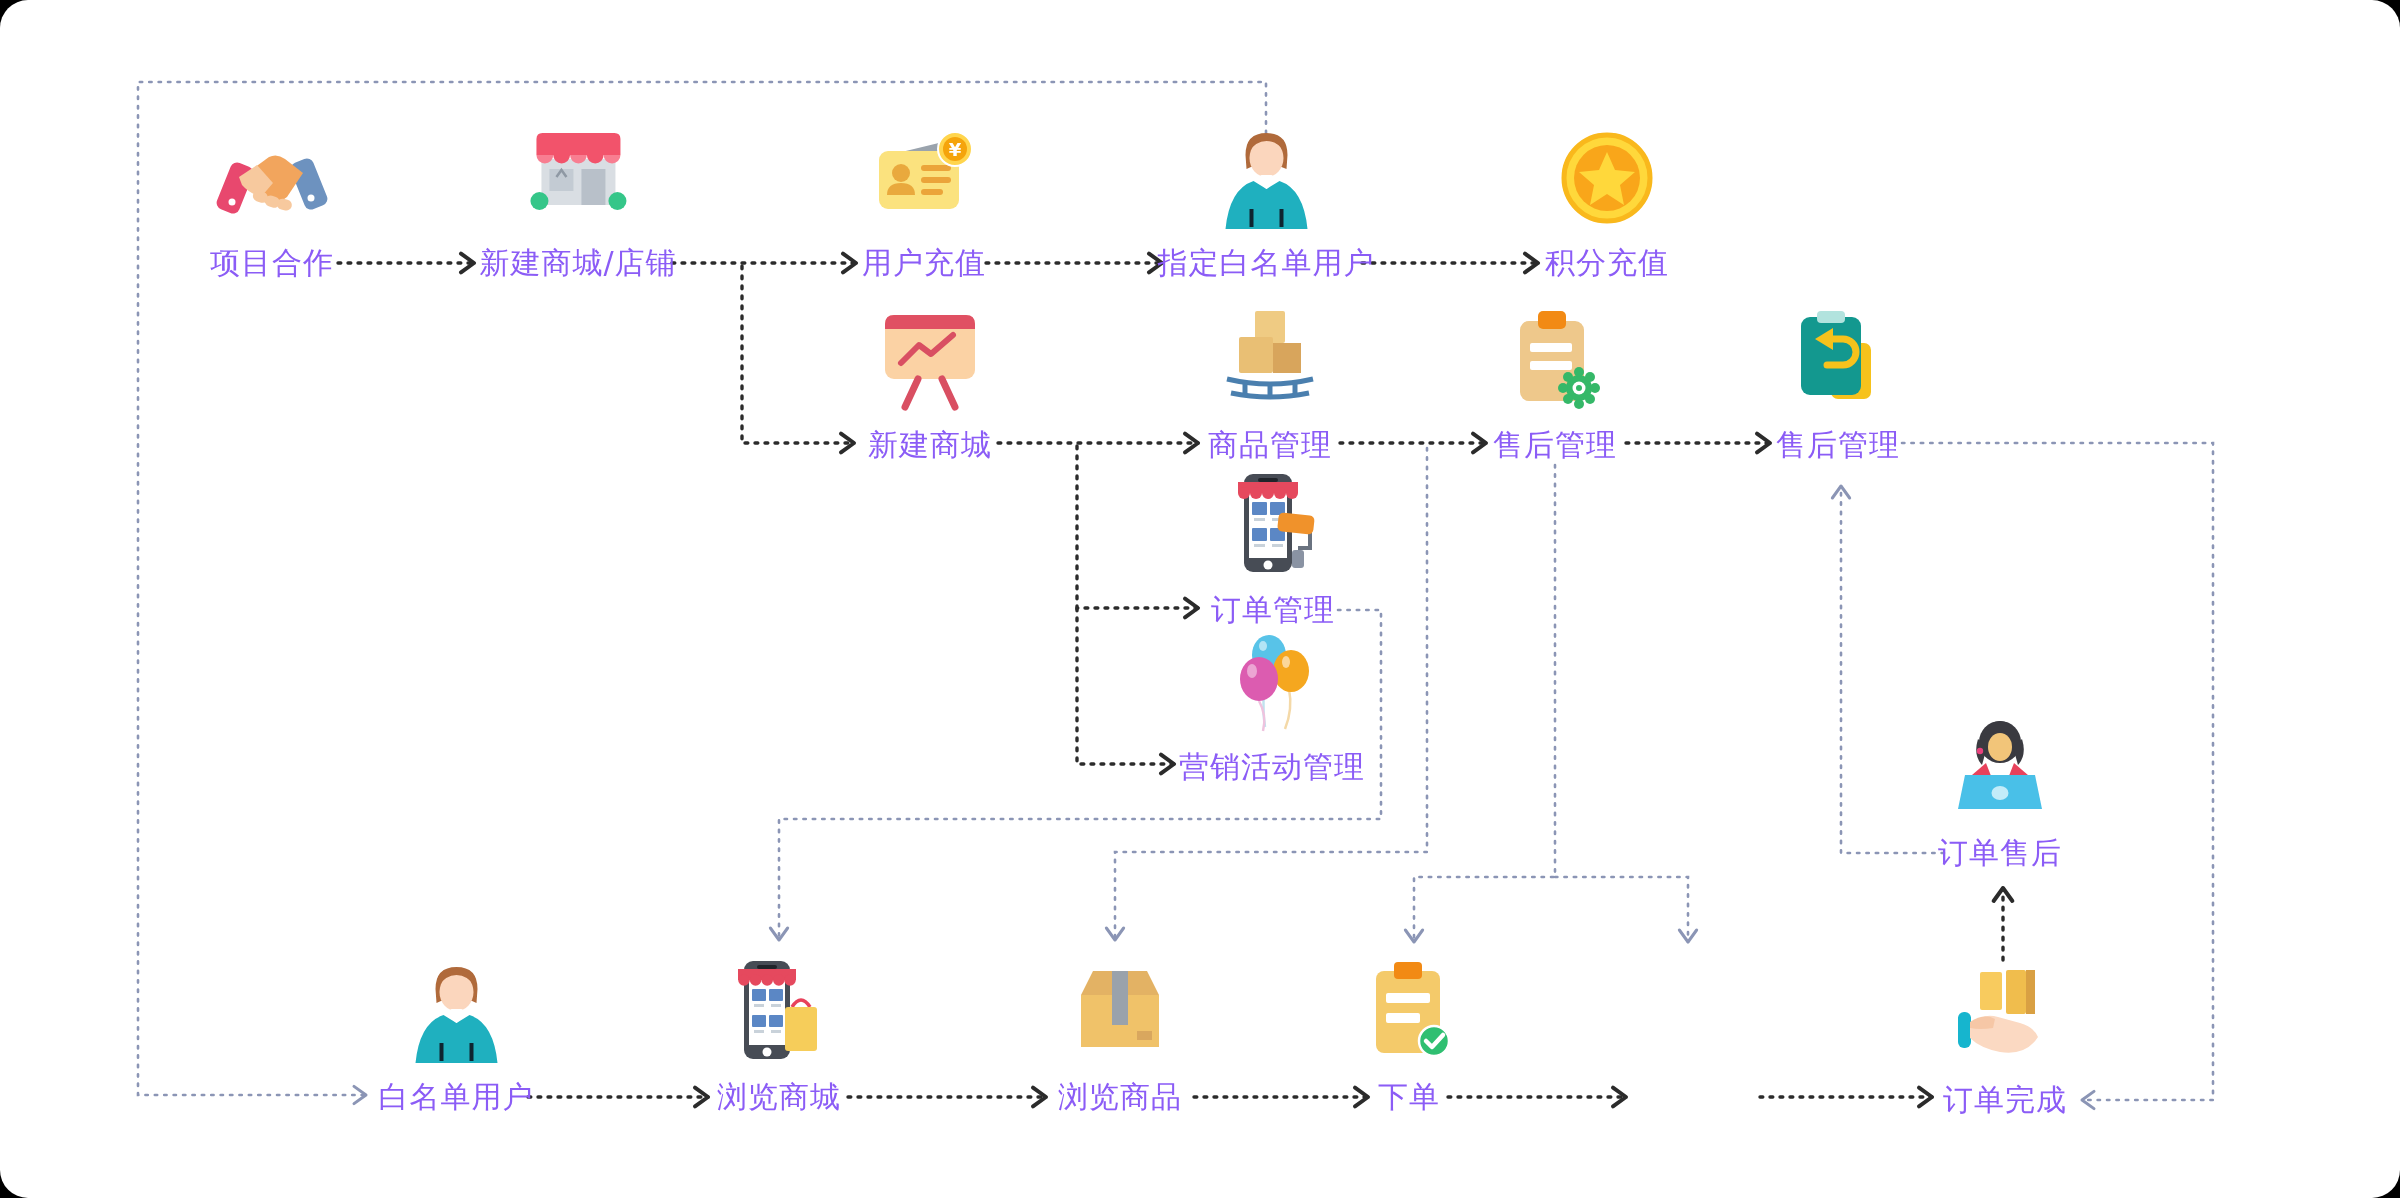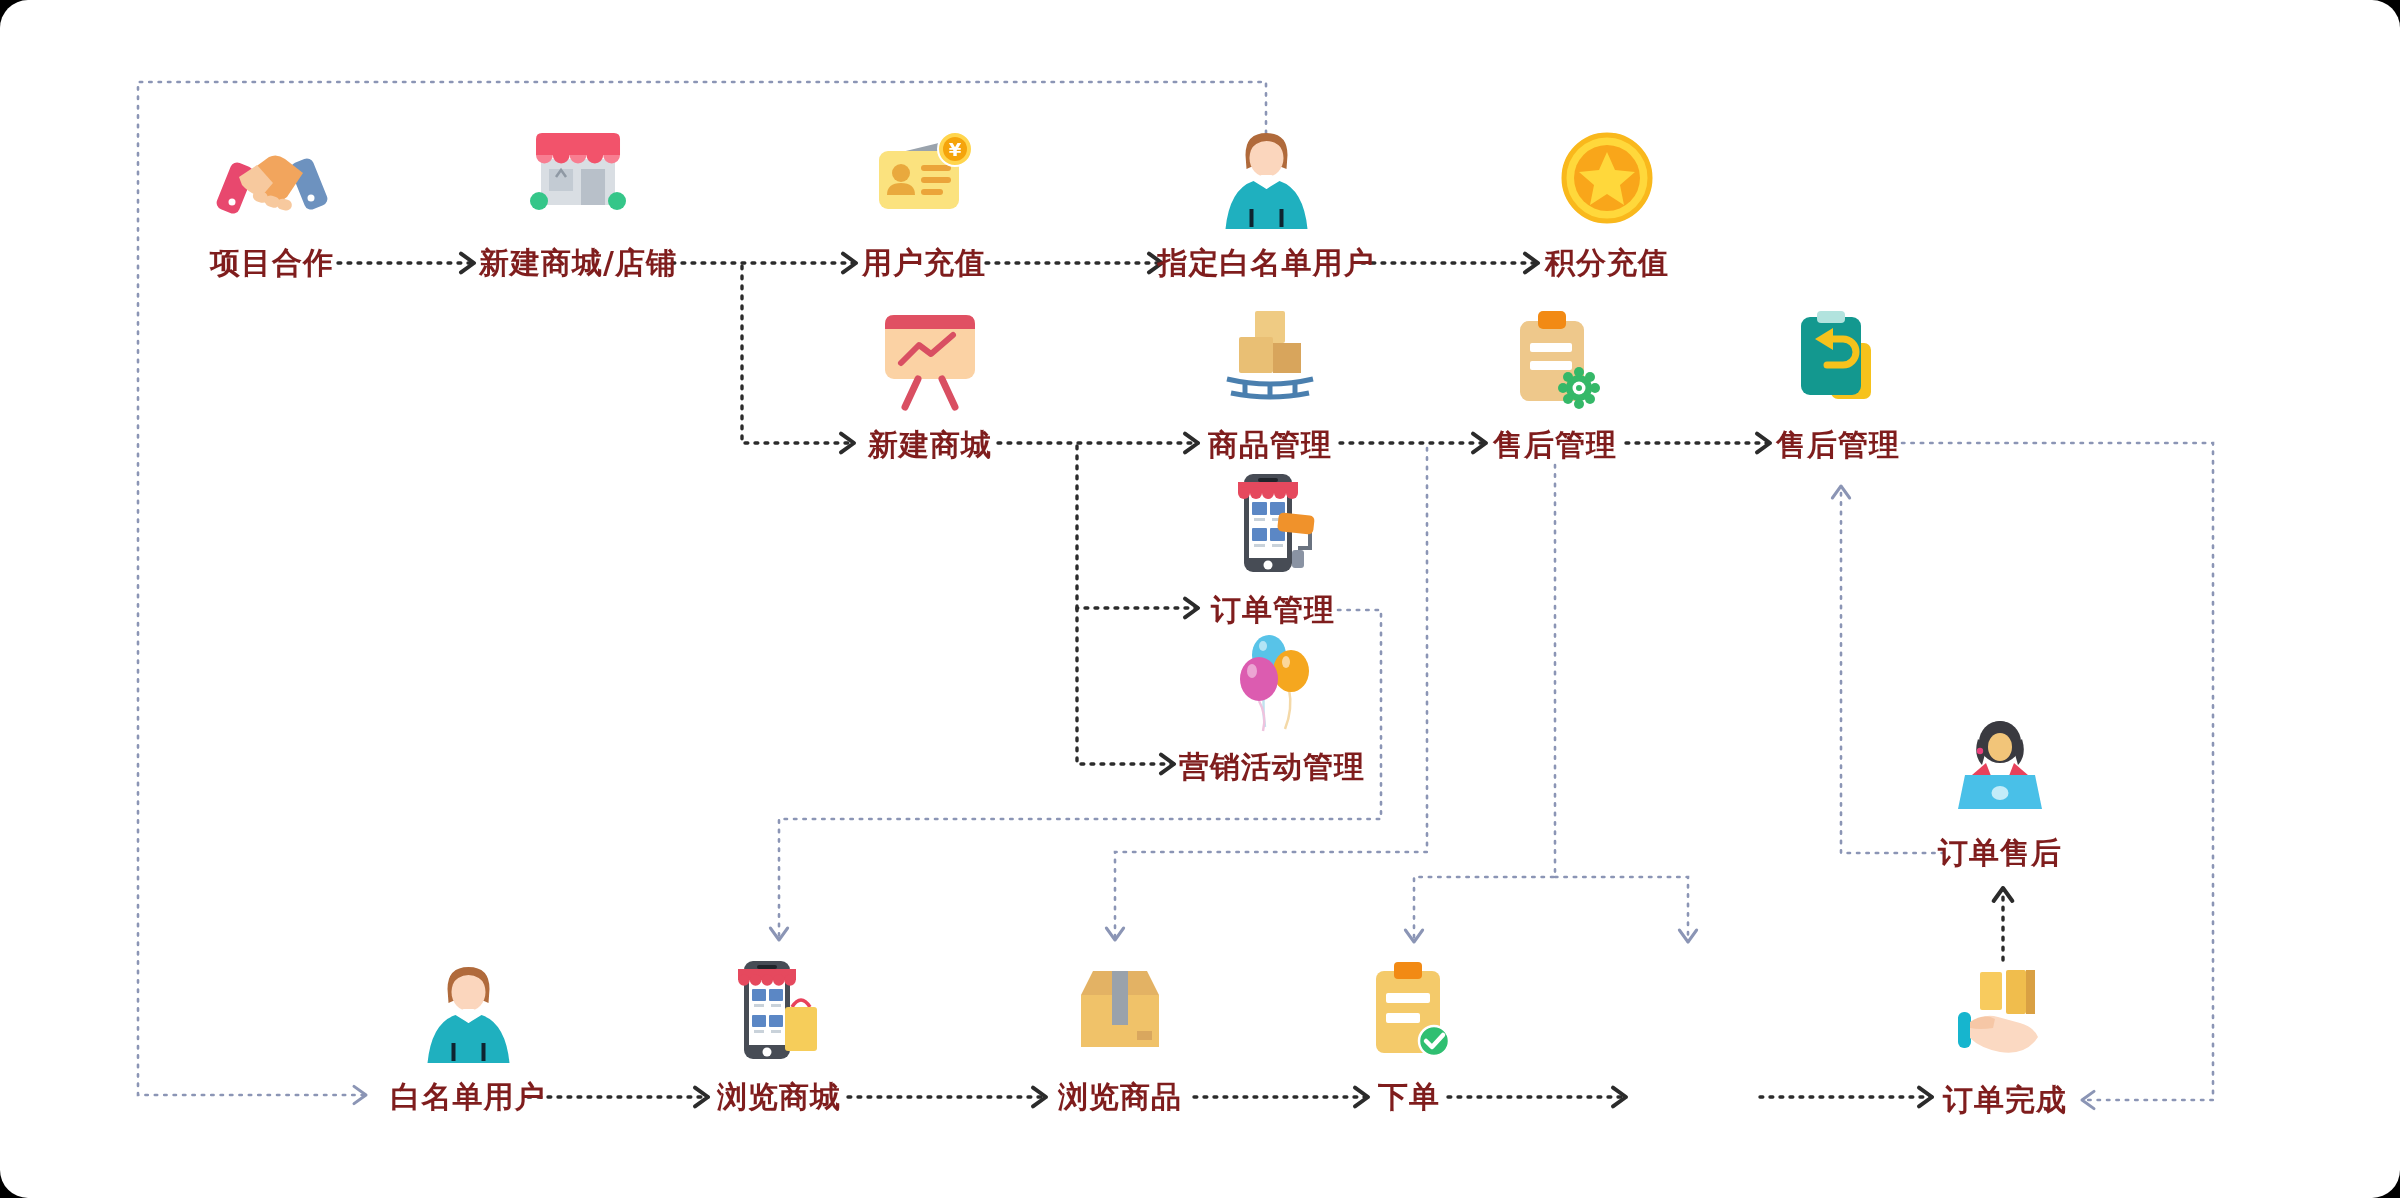--- a/index.html
+++ b/index.html
@@ -13,21 +13,21 @@
   }
   #edges{position:absolute;left:0;top:0;width:2400px;height:1198px;}
   .node{
     position:absolute;
     transform:translateX(-50%);
     display:flex;flex-direction:column;align-items:center;
   }
   .node .icon{display:block;line-height:0;margin-bottom:10px;}
   .node .icon svg{width:112px;height:110px;}
   .node .label{
-    font-size:30px;font-weight:700;color:#7f1d1d;
+    font-size:30px;font-weight:400;color:#8b5cf6;
     white-space:nowrap;letter-spacing:1px;line-height:36px;text-align:center;
   }
 </style>
 </head>
 <body>
 
 <div class="canvas">
 
   <svg id="edges" viewBox="0 0 2400 1198">
       <polyline points="338,263 474,263" fill="none" stroke="#2b2b2b" stroke-width="3.4" stroke-dasharray="2.8 7.2" stroke-linecap="round"></polyline>
@@ -293,21 +293,21 @@
         <path d="M26 62 L42 48 L55 58 L68 48 L84 62 Z" fill="#fff"></path>
         <path d="M20 66 L41 48 L48 66 Z" fill="#e8425c"></path>
         <path d="M90 66 L69 48 L62 66 Z" fill="#e8425c"></path>
         <path d="M20 60 H90 L97 94 H13 Z" fill="#49c0e8"></path>
         <ellipse cx="55" cy="78" rx="8.5" ry="7" fill="#c2ecf9"></ellipse>
       </svg>
     </span>
     <span class="label">订单售后</span>
   </div>
 
-  <div class="node" style="left:468px;bottom:83px">
+  <div class="node" style="left:456px;bottom:83px">
     <span class="icon">
       <svg viewBox="0 0 110 110">
         <path d="M34 30 Q34 8 55 8 Q76 8 76 30 L75 44 Q55 34 35 44 Z" fill="#b06a3b"></path>
         <ellipse cx="55" cy="33" rx="17" ry="19" fill="#fbd6bd"></ellipse>
         <path d="M36 28 Q44 16 55 16 Q66 16 74 28 L74 20 Q66 10 55 10 Q44 10 36 20 Z" fill="#b06a3b"></path>
         <path d="M14 104 Q18 64 42 56 L55 64 L68 56 Q92 64 96 104 Z" fill="#1fb0bf"></path>
         <path d="M44 54 L55 64 L66 54 L60 50 H50 Z" fill="#fff"></path>
         <rect x="38" y="84" width="4" height="18" fill="#0e2430"></rect>
         <rect x="68" y="84" width="4" height="18" fill="#0e2430"></rect>
       </svg>

